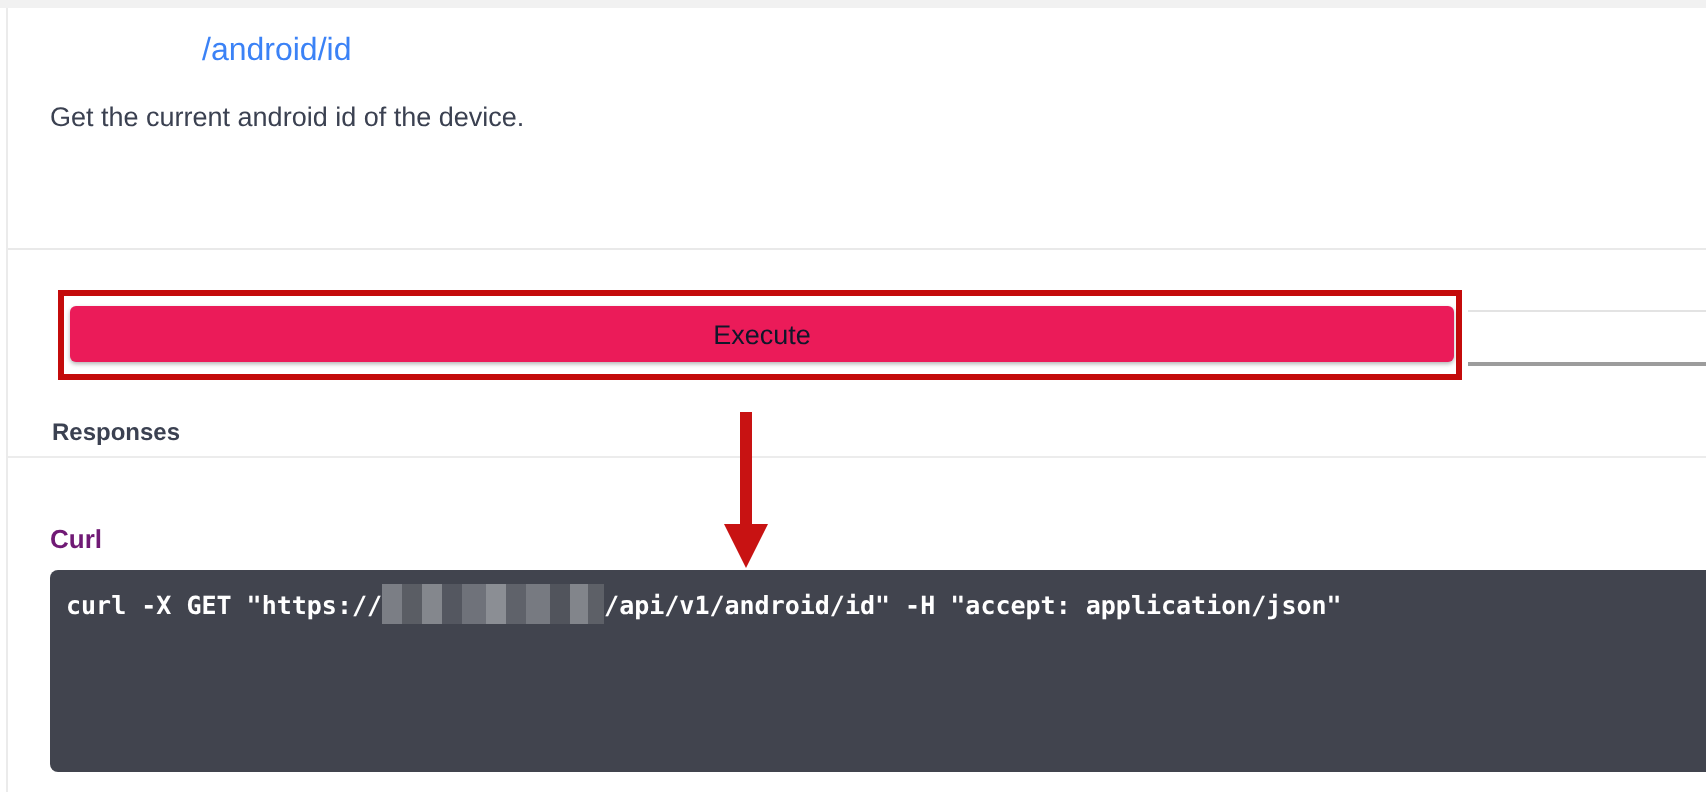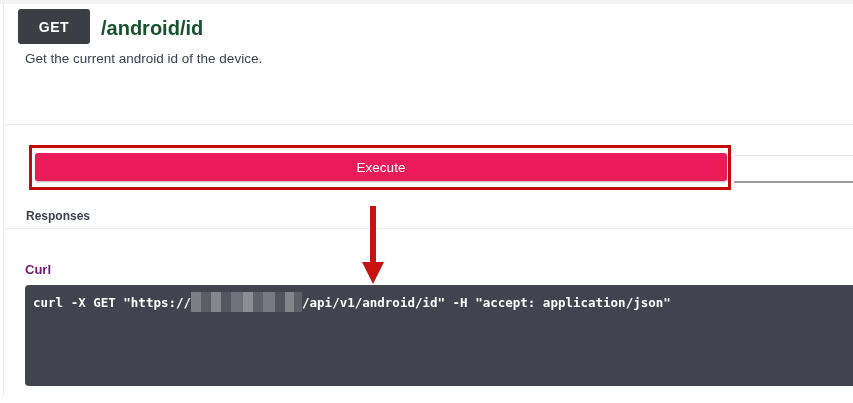--- a/index.html
+++ b/index.html
@@ -16,37 +16,37 @@
   .left-hairline{left:3px;top:4px;width:1px;height:392px;background:#ebebeb;}
 
   
   .opblock-summary{left:4px;top:4px;right:0;height:38px;background:#fff;cursor:pointer;}
   .method-badge{
     left:14px;top:5px;width:72px;height:35px;background:#3b3e44;border-radius:3px;
     color:#ffffff;font-weight:bold;font-size:14px;letter-spacing:.5px;
     display:flex;align-items:center;justify-content:center;
   }
   .endpoint-path{
-    left:97px;top:13px;font-size:20px;font-weight:700;color:#14532d;
+    left:97px;top:13px;font-size:16px;font-weight:400;color:#3b82f6;
   }
   .endpoint-description{
     left:25px;top:51px;font-size:13.5px;color:#3b4151;text-align:right;
   }
 
   .divider-1{left:4px;top:124px;width:849px;height:1px;background:#e9e9e9;}
 
   
   .execute-highlight-box{
     left:29px;top:145px;width:702px;height:45px;
     border:3px solid #c40b0b;box-sizing:border-box;background:transparent;
   }
   .execute-button{
     left:35px;top:153px;width:692px;height:28px;
     background:#eb1b59;border:none;border-radius:3px;
-    color:#ffffff;font-size:13.5px;font-family:"Liberation Sans",sans-serif;
+    color:#0f172a;font-size:13.5px;font-family:"Liberation Sans",sans-serif;
     display:flex;align-items:center;justify-content:center;
     box-shadow:0 1px 2px rgba(0,0,0,.3);
     cursor:pointer;
   }
   .line-right-top{left:734px;top:155px;width:119px;height:1px;background:#e3e3e3;}
   .line-right-bottom{left:734px;top:181px;width:119px;height:2px;background:#9c9c9c;}
 
   
   .responses-title{left:26px;top:209px;font-size:12px;font-weight:bold;color:#3b4151;}
   .divider-2{left:4px;top:228px;width:849px;height:1px;background:#ececec;}
@@ -70,21 +70,20 @@
   
   .arrow-down{left:360px;top:206px;width:26px;height:79px;}
 </style>
 </head>
 <body>
 
 <div class="abs top-strip"></div>
 <div class="abs left-hairline"></div>
 
 <div class="abs opblock-summary">
-  <div class="abs method-badge">GET</div>
   <div class="abs endpoint-path">/android/id</div>
 </div>
 
 <div class="abs endpoint-description">Get the current android id of the device.</div>
 
 <div class="abs divider-1"></div>
 
 <div class="abs execute-highlight-box"></div>
 <button class="abs execute-button">Execute</button>
 <div class="abs line-right-top"></div>

